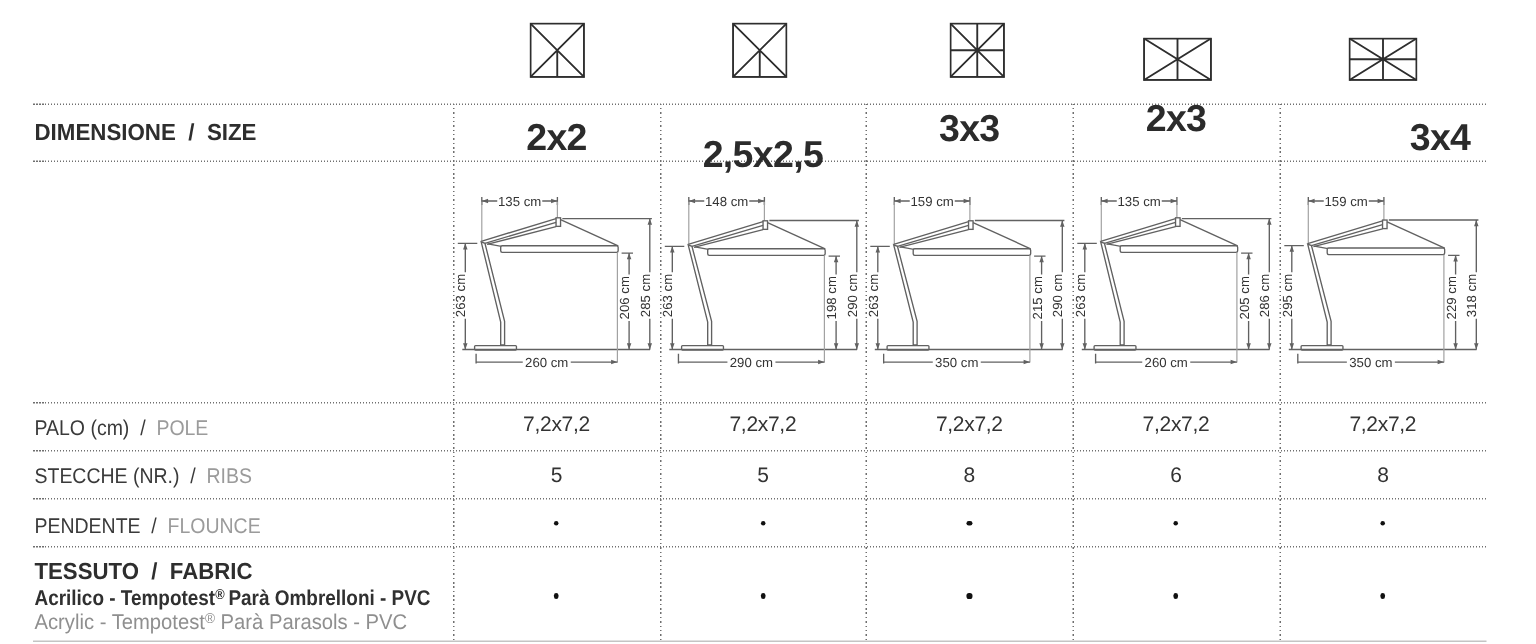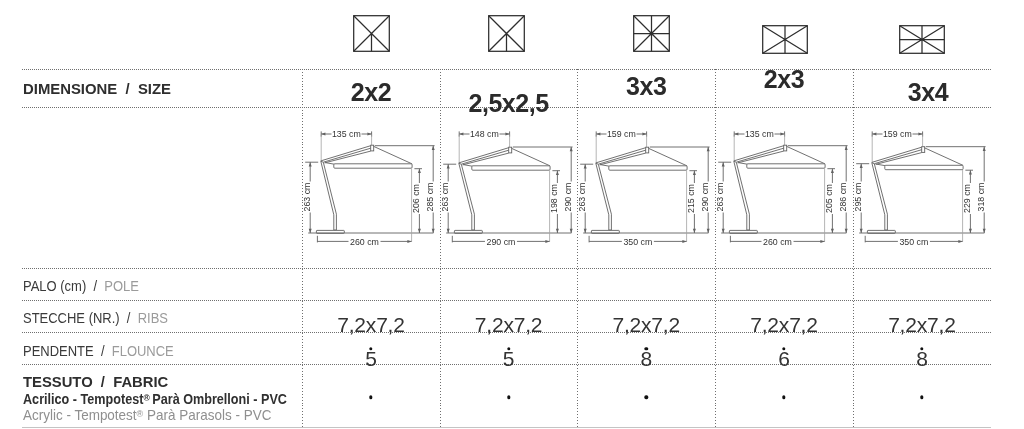--- a/index.html
+++ b/index.html
@@ -1,20 +1,20 @@
 <!DOCTYPE html>
 <html><head><meta charset="utf-8"><style>
 html,body{margin:0;padding:0;background:#fff;}
 html{filter:grayscale(1);}
 body{width:1024px;height:429px;position:relative;overflow:hidden;font-family:"Liberation Sans",sans-serif;}
 .hline{position:absolute;height:1px;background:repeating-linear-gradient(90deg,#6f6f6f 0,#6f6f6f 1px,transparent 1px,transparent 2px);}
 .vline{position:absolute;width:1px;background:repeating-linear-gradient(180deg,#6f6f6f 0,#6f6f6f 1px,transparent 1px,transparent 2.9px);}
 .lab{position:absolute;left:23px;font-size:14.2px;color:#3a3a3a;white-space:nowrap;line-height:1;transform-origin:0 50%;}
 .lab .g{color:#9b9b9b;}
-.val{position:absolute;font-size:21px;letter-spacing:-0.2px;color:#333;transform:translateX(-50%);white-space:nowrap;line-height:1;margin-top:39px;}
+.val{position:absolute;font-size:14px;letter-spacing:-0.2px;color:#333;transform:translateX(-50%);white-space:nowrap;line-height:1;}
 .hdr{position:absolute;font-size:25px;font-weight:bold;letter-spacing:-0.45px;color:#2b2b2b;transform:translateX(-50%);white-space:nowrap;line-height:1;}
 .dot{position:absolute;width:3.4px;height:3.4px;border-radius:50%;background:#111;transform:translate(-50%,-50%);}
 svg text{font-family:"Liberation Sans",sans-serif;}
 </style></head><body>
 
 <svg style="position:absolute;left:352.75px;top:15.4px" width="37" height="37" viewBox="0 0 37 37">
     <g stroke="#2e2e2e" stroke-width="1.25" fill="none">
       <rect x="0.7" y="0.7" width="35.6" height="35.6"></rect>
       <path d="M0.7,0.7 L36.3,36.3 M36.3,0.7 L0.7,36.3 M18.5,18.5 V36.3"></path>
     </g>
@@ -66,21 +66,21 @@
 <div class="lab" style="top:80.9px;font-weight:bold;font-size:15.5px;color:#2e2e2e;transform:scaleX(0.96)">DIMENSIONE&nbsp; /&nbsp; SIZE</div>
 
 <div class="hdr" style="left:371.0px;top:79.7px">2x2</div>
 
 <div class="hdr" style="left:508.6px;top:91px">2,5x2,5</div>
 
 <div class="hdr" style="left:646.2px;top:74px">3x3</div>
 
 <div class="hdr" style="left:784.0px;top:67px">2x3</div>
 
-<div class="hdr" style="left:928px;top:79.7px">3x4</div>
+<div class="hdr" style="left:960px;top:79.7px">3x4</div>
 
 <svg style="position:absolute;left:302px;top:105px" width="138" height="163" viewBox="0 0 138 163">
 <g stroke="#616161" stroke-width="0.9" fill="none">
 <path d="M19.2,29 H69.6 M19.2,26.4 V31.6 M69.6,26.4 V31.6"></path>
 </g>
 <path d="M19.2,29 l4.2,-1.5 v3 Z M69.6,29 l-4.2,-1.5 v3 Z" fill="#616161"></path>
 <path d="M19.2,29.5 V55.9 M69.6,29.5 V40.1" stroke="#a2a2a2" stroke-width="0.8" fill="none"></path>
 <rect x="29.5" y="24" width="30" height="10" fill="#fff"></rect>
 <text x="44.4" y="32.2" font-size="8.8" fill="#333333" text-anchor="middle">135 cm</text>
 <rect x="68.7" y="40.2" width="3" height="5.7" fill="#fff" stroke="#616161" stroke-width="0.9"></rect>

